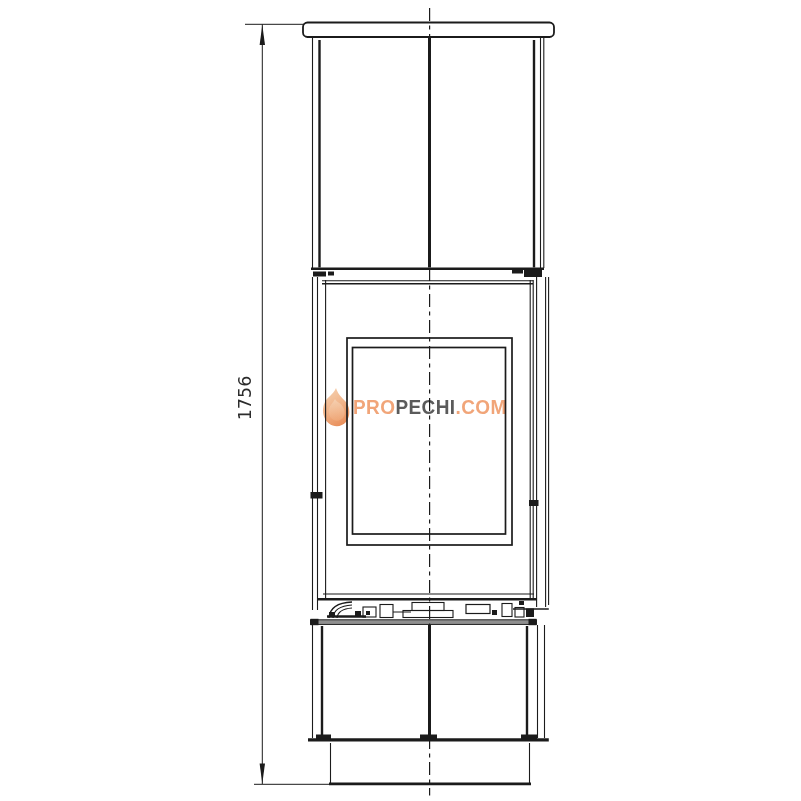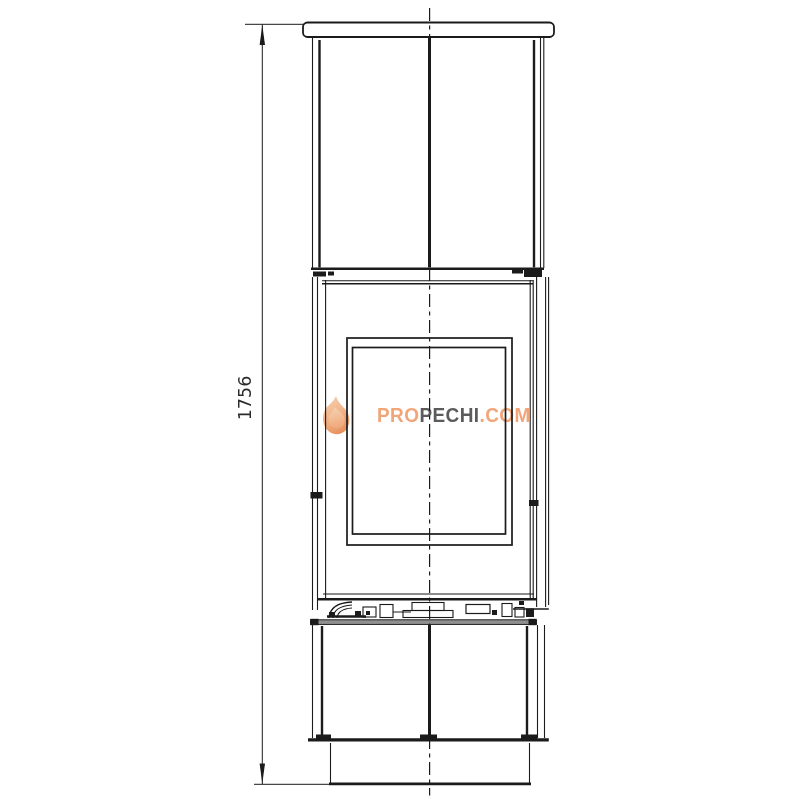--- a/index.html
+++ b/index.html
@@ -5,27 +5,26 @@
   html,body{margin:0;padding:0;background:#ffffff;}
   .canvas{
     position:relative;
     width:801px;height:801px;
     background:#ffffff;
     overflow:hidden;
     font-family:"Liberation Sans", sans-serif;
   }
   .watermark{
     position:absolute;
-    left:320px;top:395px;
+    left:320px;top:387px;
     display:flex;
     align-items:center;
     z-index:1;
     opacity:.92;
     pointer-events:none;
-    gap:24px;
   }
   .watermark .wm-text{
     font-size:19px;
     font-weight:bold;
     letter-spacing:.4px;
     line-height:40px;
     white-space:nowrap;
     transform:scaleY(1.05);
   }
   .wm-orange{color:#f09e6e;}

